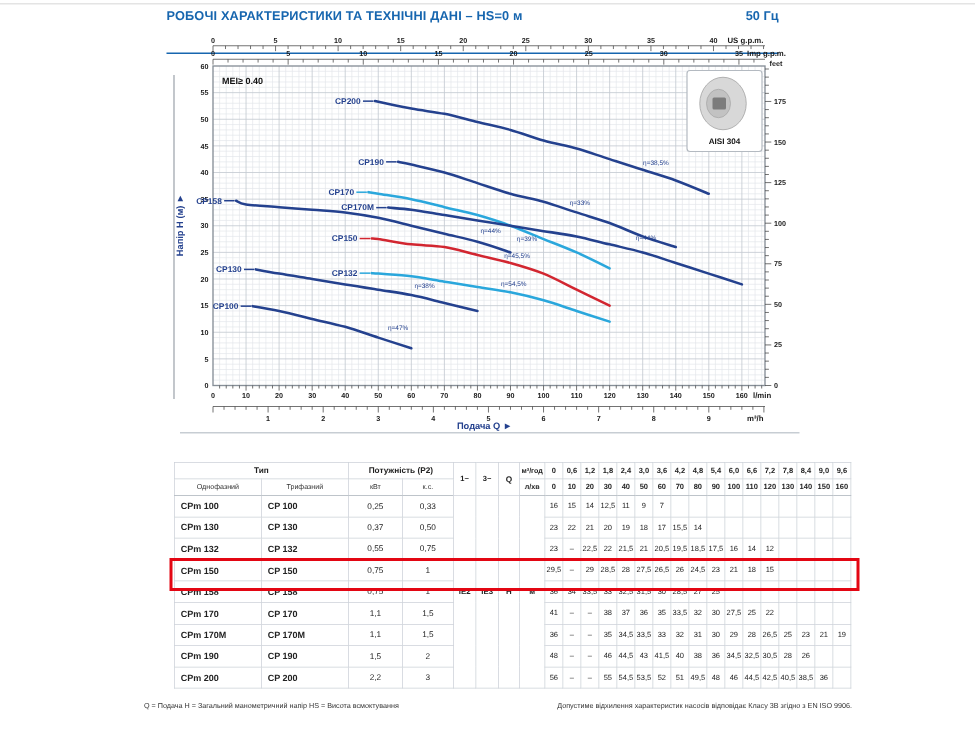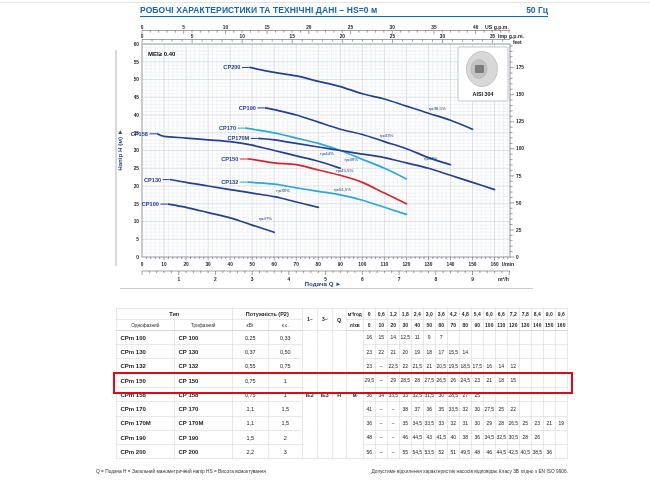--- a/index.html
+++ b/index.html
@@ -1,20 +1,20 @@
 <!DOCTYPE html>
 <html><head>
 <meta charset="utf-8">
 <style>
   html,body{margin:0;padding:0;}
   body{width:650px;height:487px;position:relative;background:#ffffff;overflow:hidden;
        font-family:"Liberation Sans",sans-serif;}
   .page-top-line{position:absolute;left:0;top:2px;width:650px;height:1px;background:#e4e4e4;}
-  .header{position:absolute;left:140px;top:5px;width:408px;display:flex;justify-content:space-between;
-          align-items:flex-start;border-bottom:1.5px solid #1766af;padding-bottom:1px;}
+  .header{position:absolute;left:111px;top:5px;width:408px;display:flex;justify-content:space-between;
+          align-items:flex-start;border-bottom:1.5px solid #1766af;padding-bottom:20px;}
   .title{font-size:8.5px;font-weight:700;color:#1766af;letter-spacing:.1px;}
   .freq{font-size:8.5px;font-weight:700;color:#1766af;}
   #chart{position:absolute;left:108px;top:20px;}
   .sep{position:absolute;left:120px;top:288px;width:413px;height:1px;background:#c7cdd3;}
   .tablewrap{position:absolute;left:116px;top:308px;width:904px;transform:scale(.5);transform-origin:0 0;}
   table{border-collapse:collapse;table-layout:fixed;width:902px;border:1px solid #aab1b9;}
   th,td{border:1px solid #ccd1d8;text-align:center;padding:0;overflow:hidden;white-space:nowrap;color:#222;}
   thead tr{height:22px;}
   tbody tr{height:28.6px;}
   thead tr:last-child th{border-bottom:1px solid #a9b0b8;}

